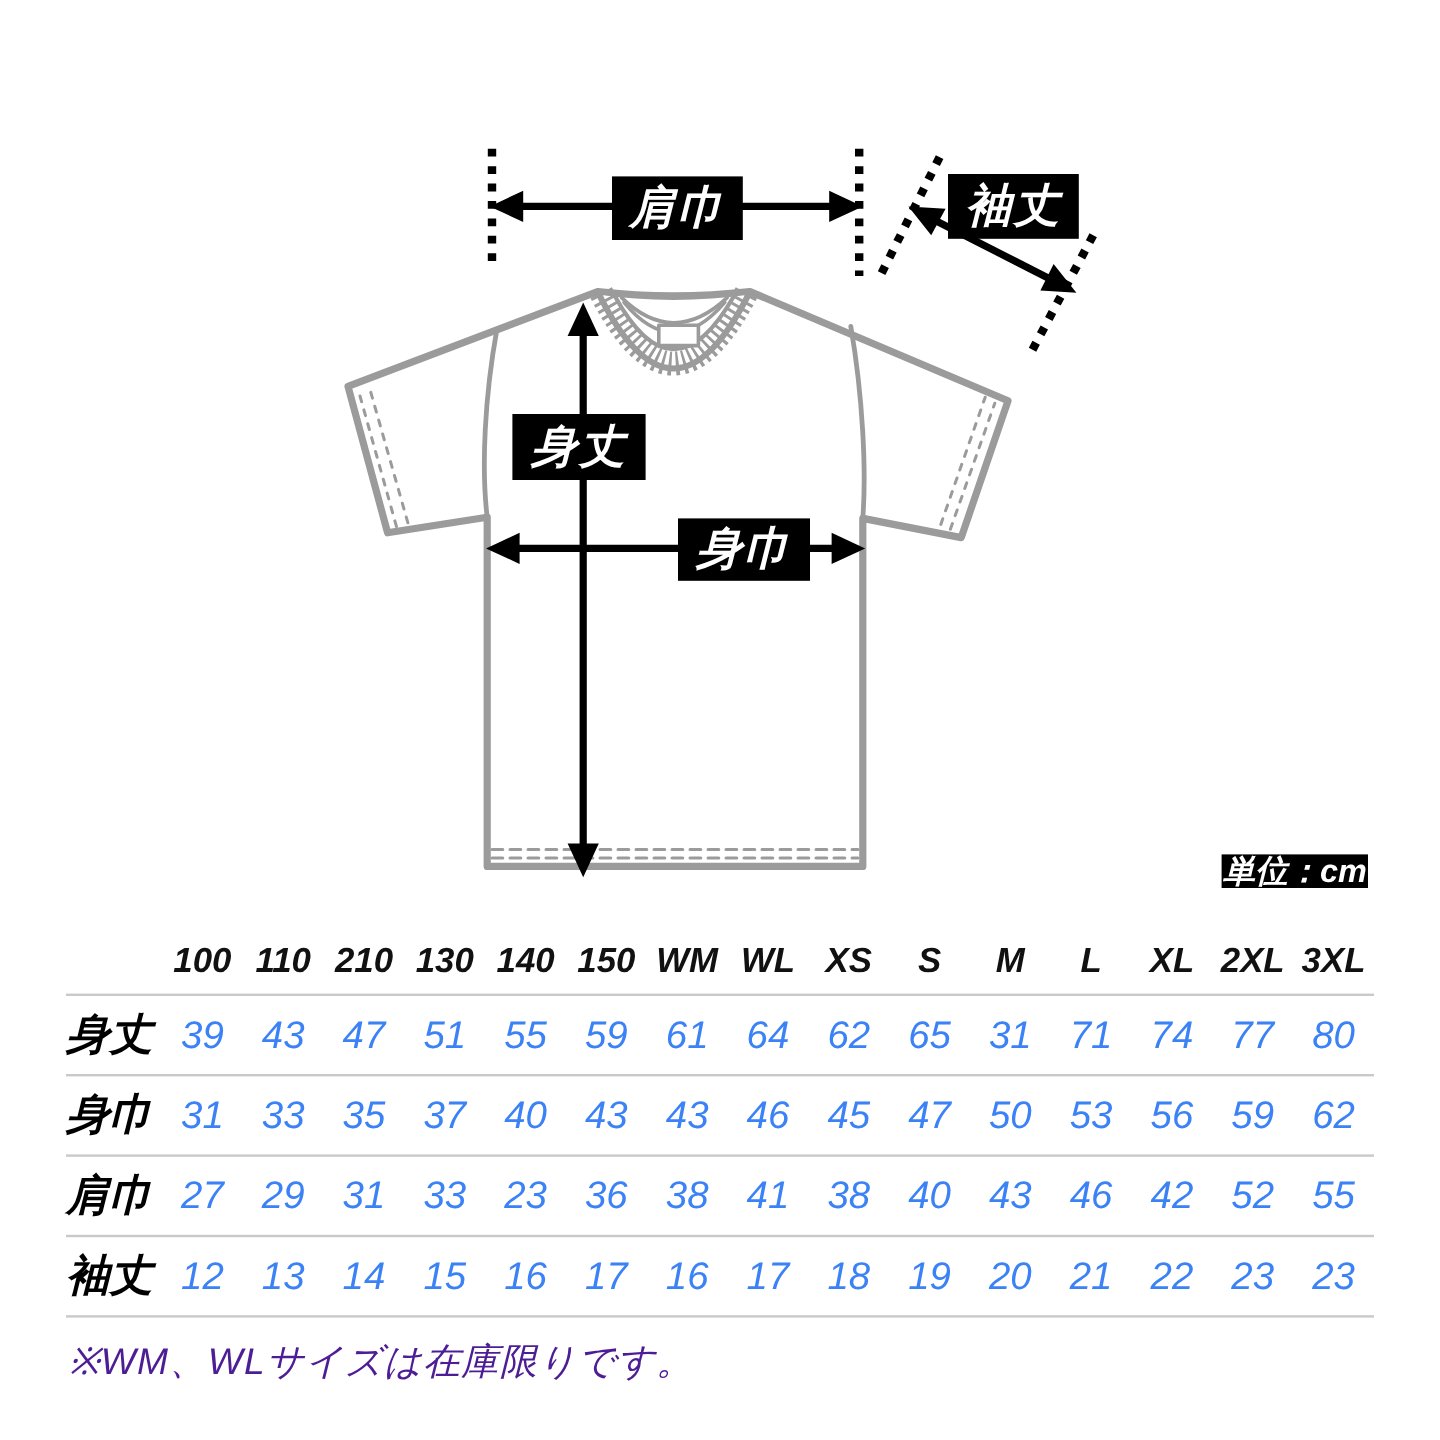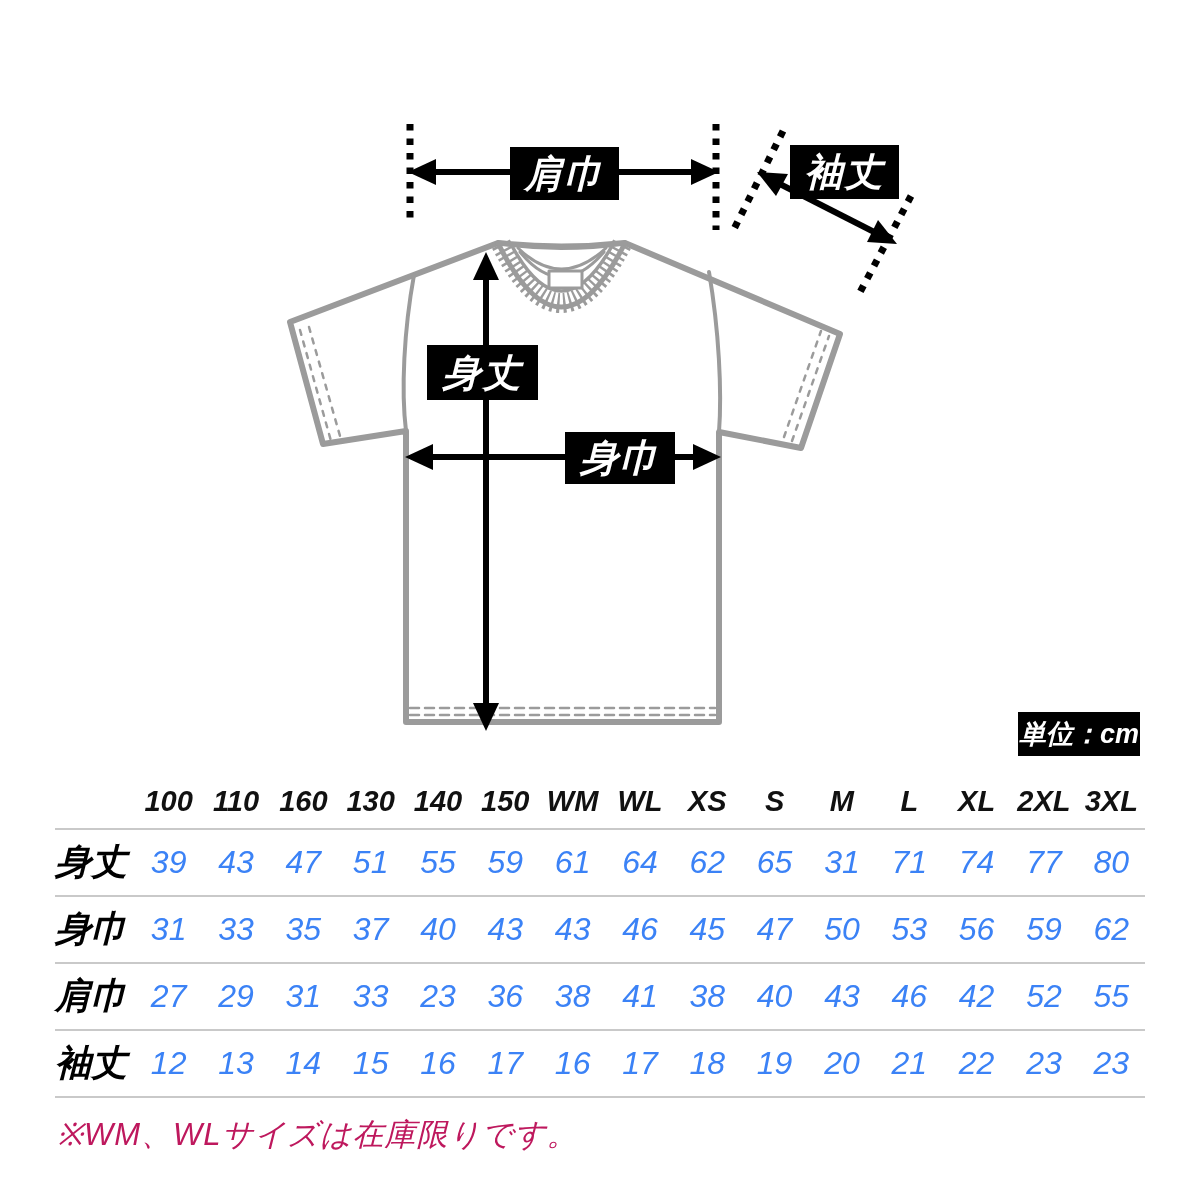--- a/index.html
+++ b/index.html
@@ -25,21 +25,21 @@
   .trow.last{border-bottom:2px solid #c9c9c9;}
   .cell-corner{width:80px;}
   .cell-rowlabel{
     width:80px;font-weight:bold;font-size:36px;color:#000;
     letter-spacing:0;white-space:nowrap;
   }
   .cell{flex:1;text-align:center;}
   .cell.head{font-weight:bold;font-size:29px;color:#111;}
   .cell.val{font-size:32px;font-weight:400;color:#3b82f6;}
   .footnote{
-    position:absolute;left:57px;top:1112px;font-size:31px;color:#be185d;
+    position:absolute;left:57px;top:1112px;font-size:31px;color:#4c1d95;
     letter-spacing:1px;
   }
 </style>
 </head>
 <body>
 
 <div class="canvas">
 
   <svg class="diagram-svg" width="1200" height="770" viewBox="0 0 1200 770">
 
@@ -107,28 +107,28 @@
         <polygon points="721,457 693,444 693,470" stroke="none"></polygon>
       </g>
     </g>
   </svg>
 
   <div class="measure-label" style="left:510px;top:147px;width:109px;height:53px;">肩巾</div>
   <div class="measure-label" style="left:790px;top:145px;width:109px;height:54px;">袖丈</div>
   <div class="measure-label" style="left:427px;top:345px;width:111px;height:55px;">身丈</div>
   <div class="measure-label" style="left:565px;top:432px;width:110px;height:52px;">身巾</div>
 
-  <div class="unit-badge" style="left:1018px;top:712px;width:122px;height:44px;">単位：cm</div>
+  <div class="unit-badge" style="left:1018px;top:712px;width:122px;height:28px;">単位：cm</div>
 
   <div class="size-table">
       <div class="trow header">
         <div class="cell-corner"></div>
         <div class="cell head">100</div>
         <div class="cell head">110</div>
-        <div class="cell head">160</div>
+        <div class="cell head">210</div>
         <div class="cell head">130</div>
         <div class="cell head">140</div>
         <div class="cell head">150</div>
         <div class="cell head">WM</div>
         <div class="cell head">WL</div>
         <div class="cell head">XS</div>
         <div class="cell head">S</div>
         <div class="cell head">M</div>
         <div class="cell head">L</div>
         <div class="cell head">XL</div>

